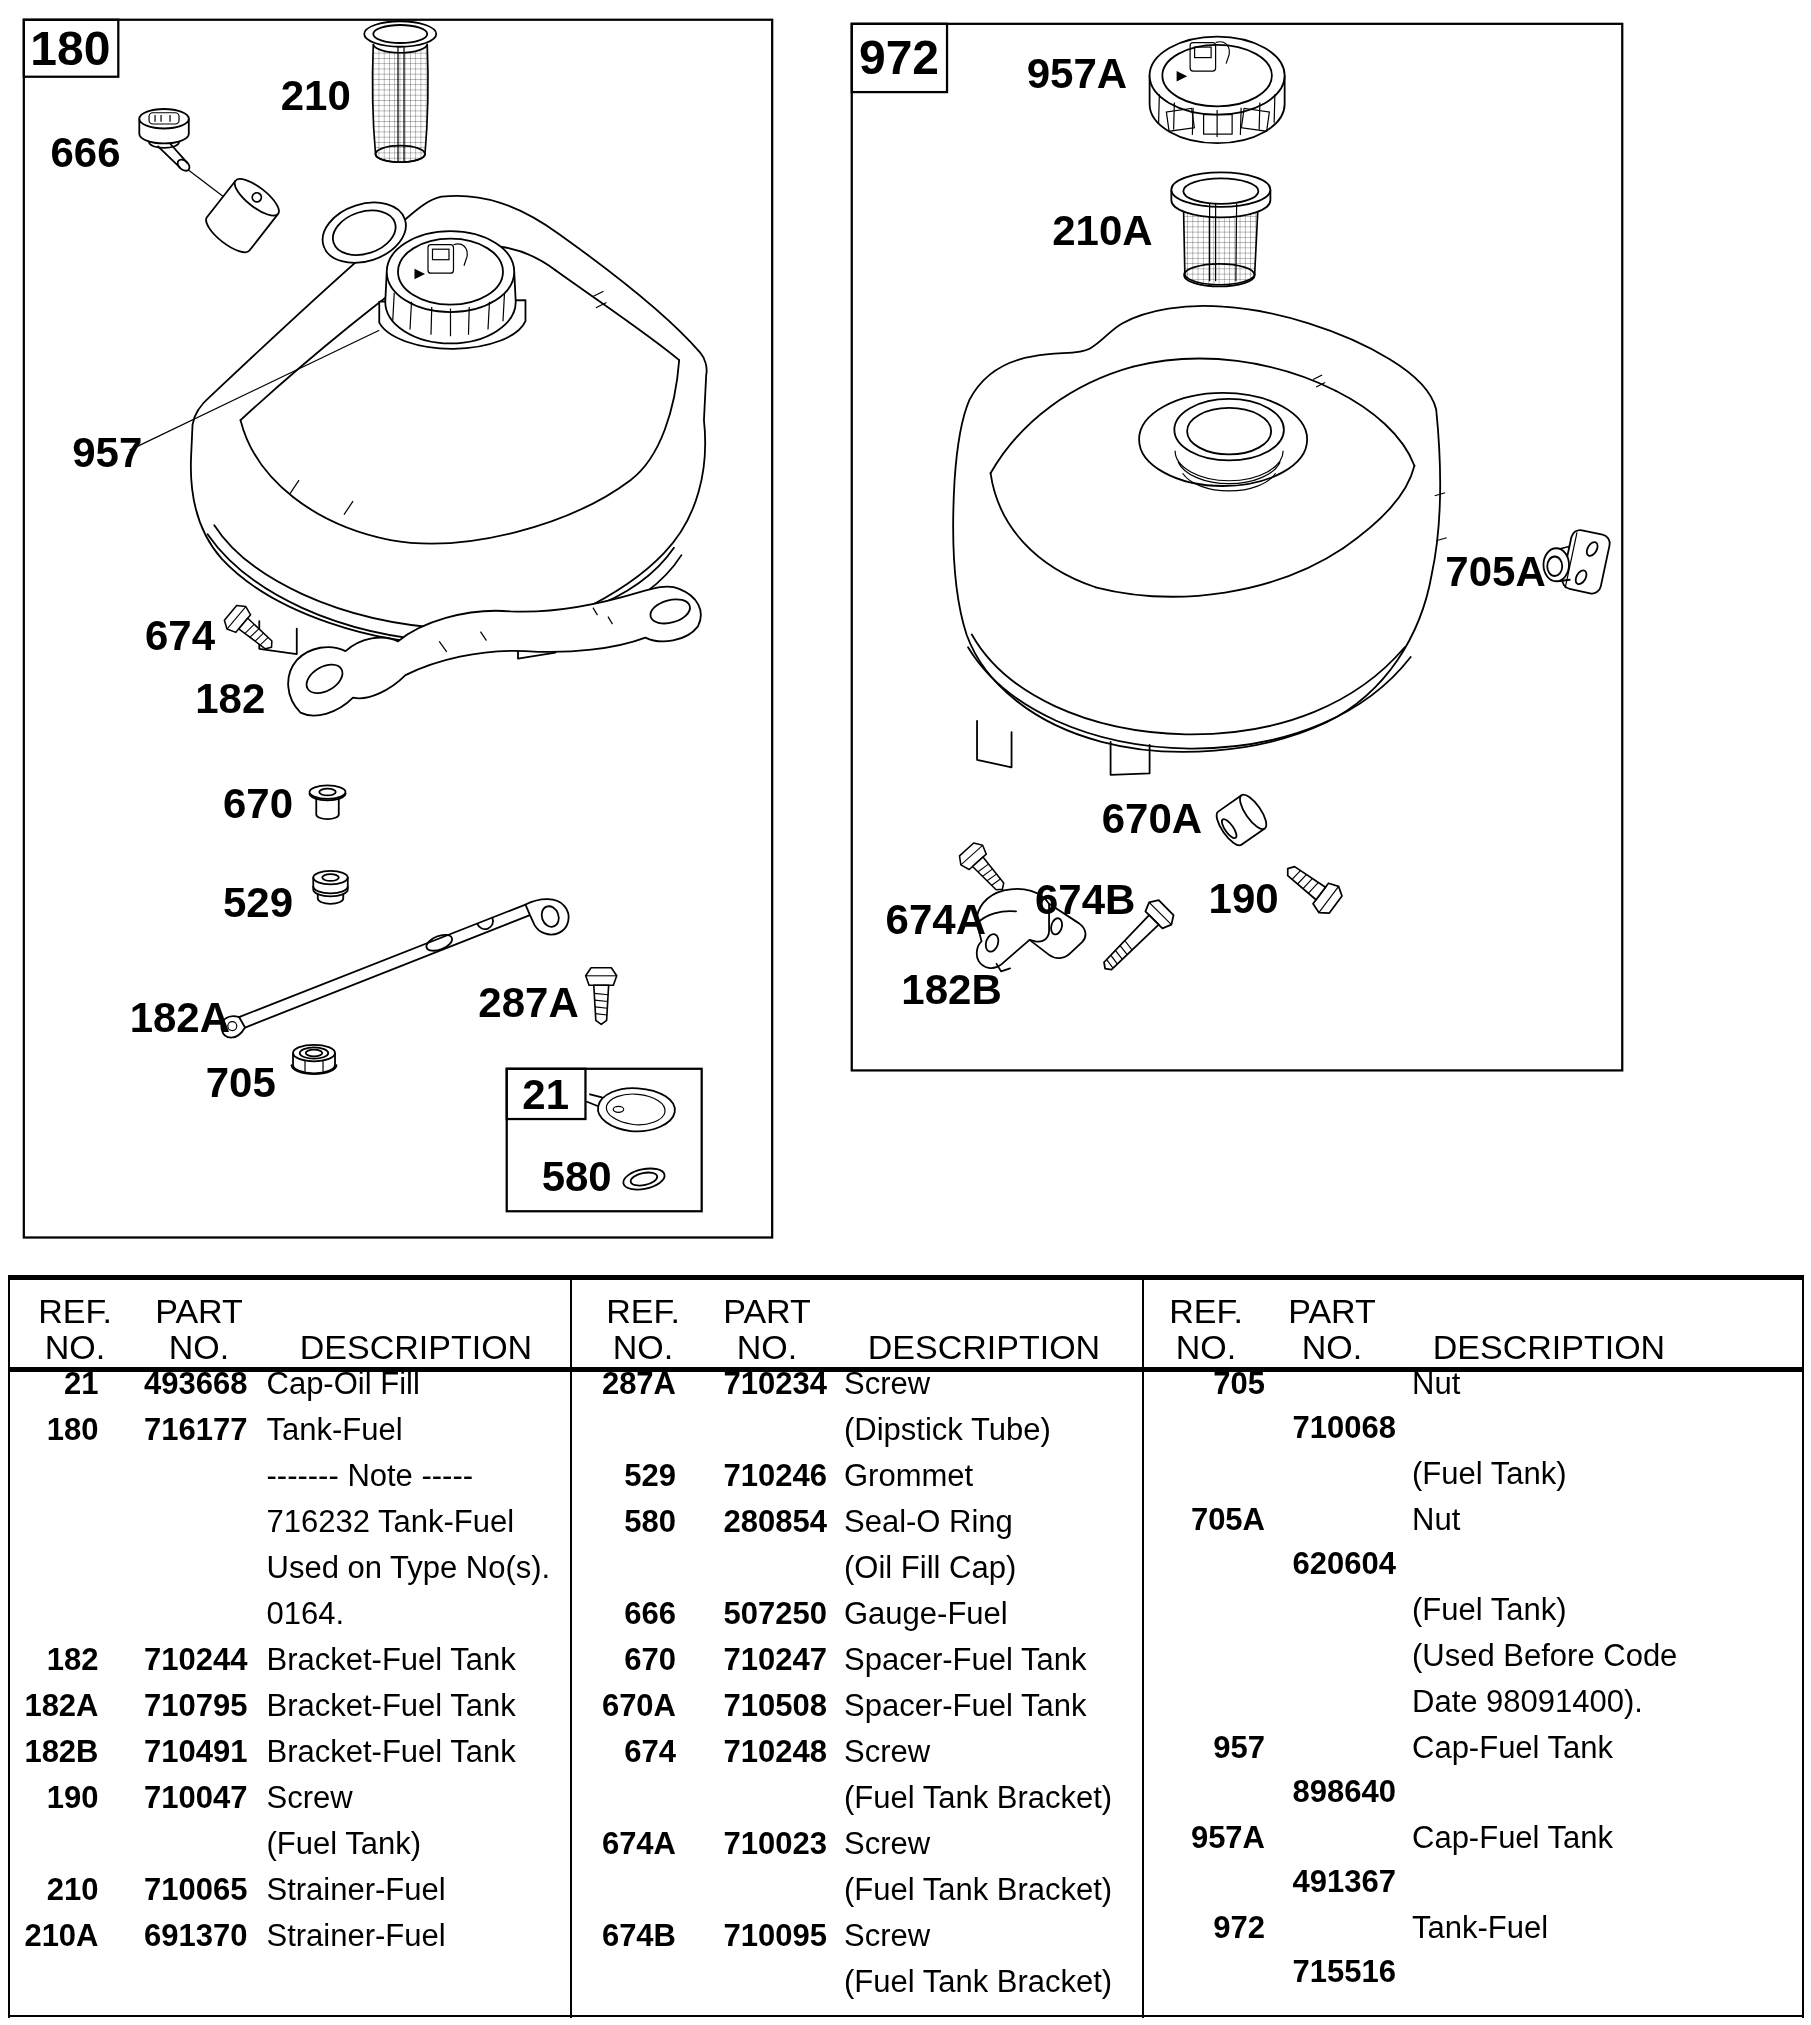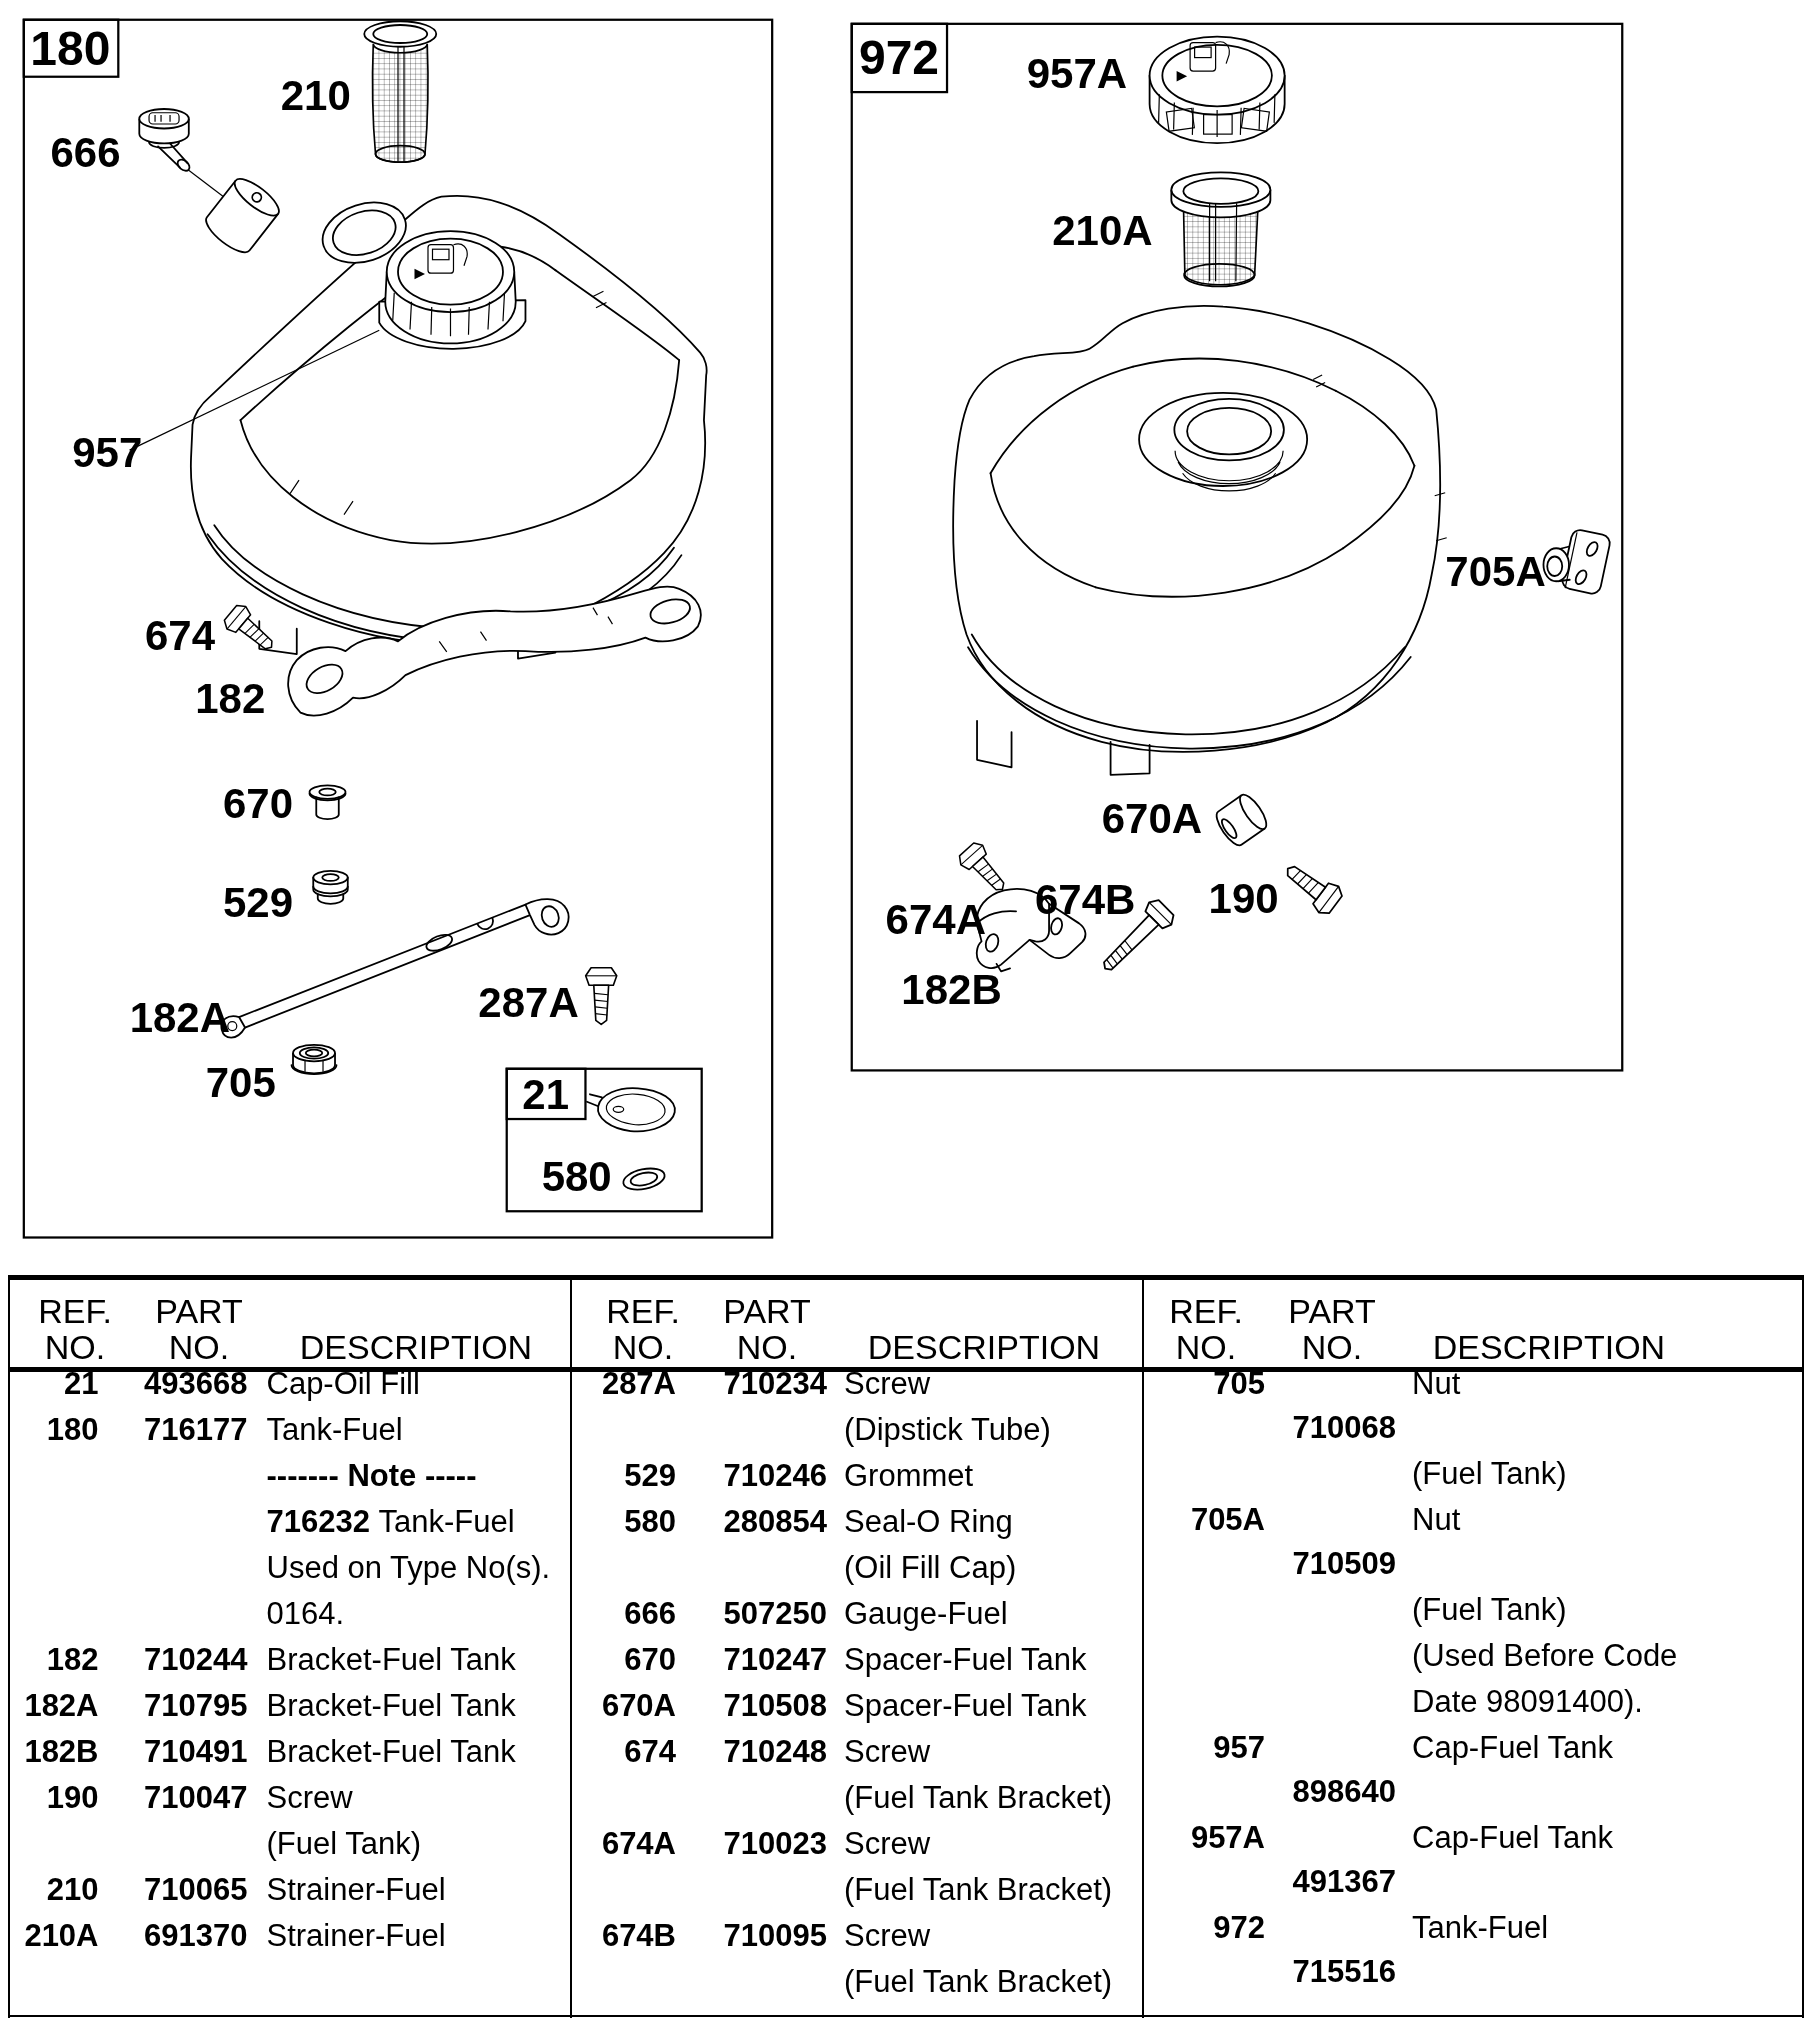--- a/index.html
+++ b/index.html
@@ -14,21 +14,21 @@
   text{font-family:"Liberation Sans",sans-serif;font-weight:bold;fill:#000;}
   .lbl{font-size:56px;}
   .corner{font-size:64px;}
   
   .tline{position:absolute;background:#000;}
   .hcell{position:absolute;font-size:34px;font-weight:normal;transform:translateX(-50%);white-space:nowrap;}
   .tcol{position:absolute;}
   .trow{display:flex;line-height:46px;font-size:31px;white-space:nowrap;}
   .c-ref,.c-part{font-weight:bold;text-align:right;flex:none;}
   .c-desc{font-weight:normal;}
-  .c-desc .b{font-weight:bold;}
+  .c-desc .b{font-weight:normal;}
   #tcol0{left:7.5px;top:1361px;width:559px;}
   #tcol0 .c-ref{width:91px;} #tcol0 .c-part{width:149px;} #tcol0 .c-desc{margin-left:19px;}
   #tcol1{left:570px;top:1361px;width:570px;}
   #tcol1 .c-ref{width:106px;} #tcol1 .c-part{width:151px;} #tcol1 .c-desc{margin-left:17px;}
   #tcol2{left:1142px;top:1361px;width:659px;}
   #tcol2 .c-ref{width:123px;} #tcol2 .c-part{width:131px;margin-top:44px;} #tcol2 .c-desc{margin-left:16px;}
 </style>
 </head>
 <body>
 
@@ -449,21 +449,21 @@
         <span class="c-part">710068</span>
         <span class="c-desc"><span>Nut</span></span>
       </div>
       <div class="trow">
         <span class="c-ref"></span>
         <span class="c-part"></span>
         <span class="c-desc"><span>(Fuel Tank)</span></span>
       </div>
       <div class="trow">
         <span class="c-ref">705A</span>
-        <span class="c-part">710509</span>
+        <span class="c-part">620604</span>
         <span class="c-desc"><span>Nut</span></span>
       </div>
       <div class="trow">
         <span class="c-ref"></span>
         <span class="c-part"></span>
         <span class="c-desc"><span>(Fuel Tank)</span></span>
       </div>
       <div class="trow">
         <span class="c-ref"></span>
         <span class="c-part"></span>

